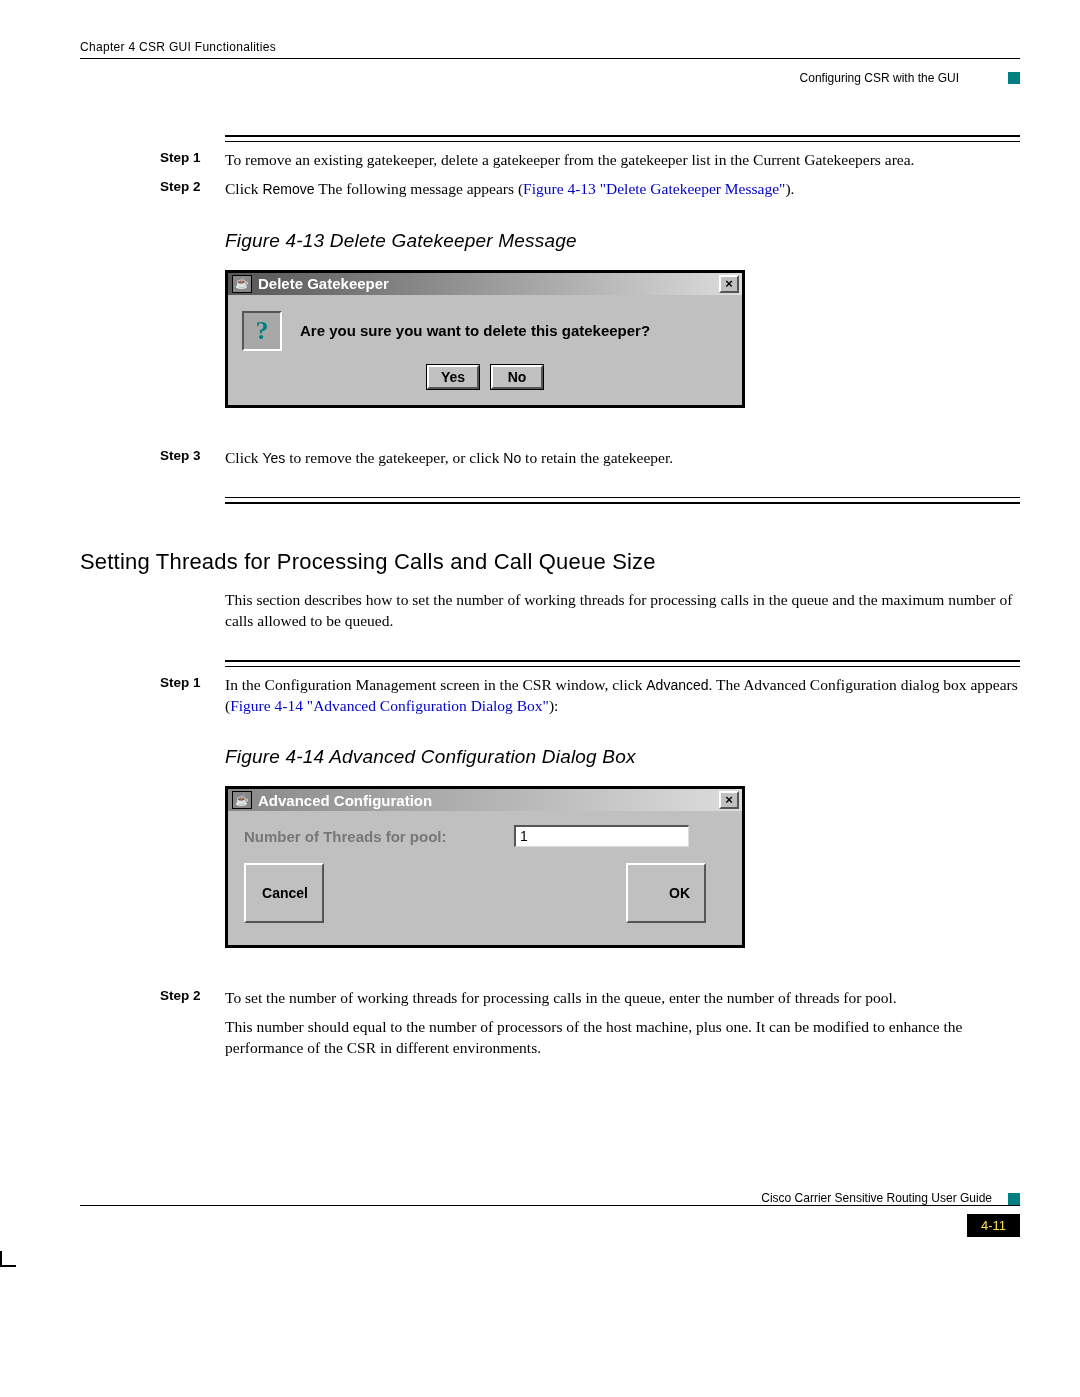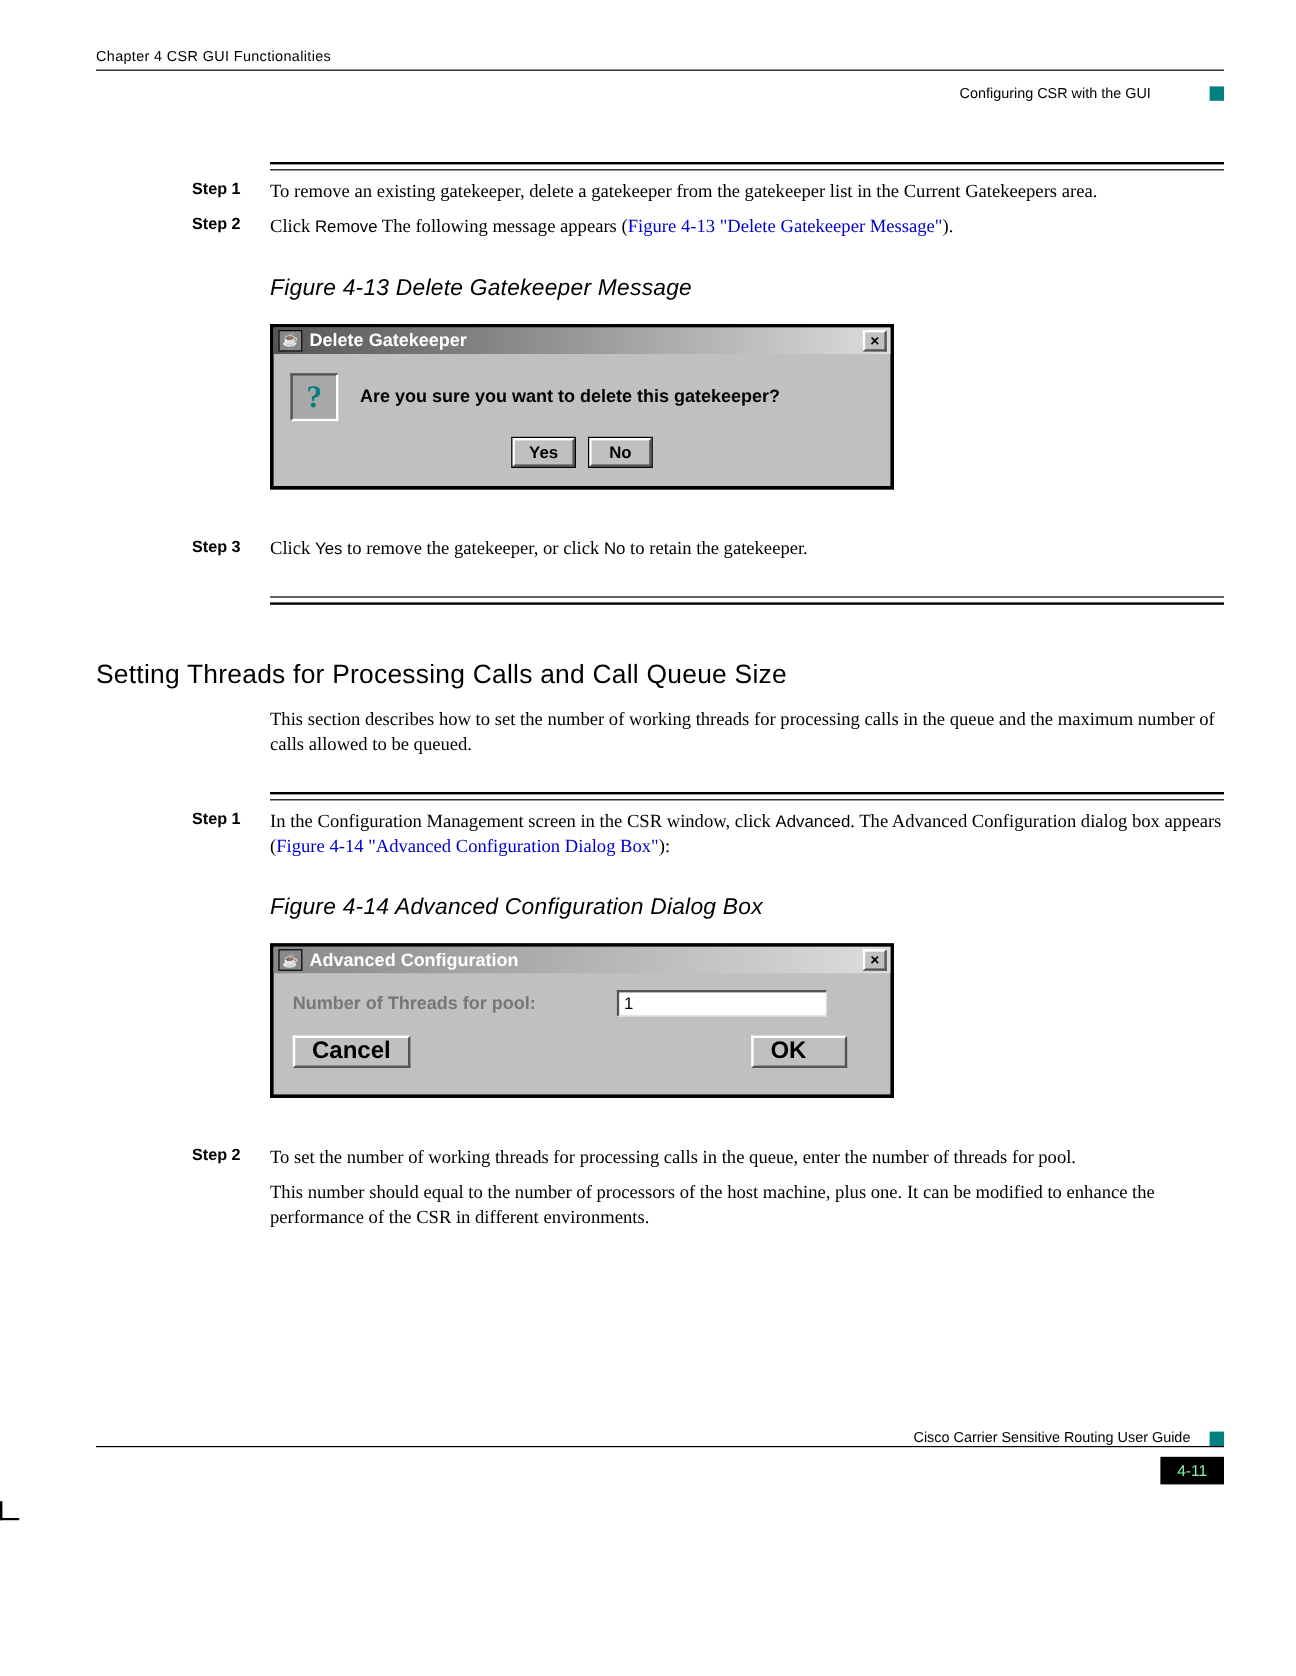--- a/index.html
+++ b/index.html
@@ -278,30 +278,30 @@
     box-sizing: border-box;
     color:#000;
   }
   .dialog2-buttons {
     display: flex;
     justify-content: space-between;
     padding: 4px 20px 12px 0px;
   }
   .btn2 {
     min-width: 80px;
-    padding: 0 14px;
+    padding: 20px 14px;
     background: #c0c0c0;
     border-top: 2px solid #fff;
     border-left: 2px solid #fff;
     border-right: 2px solid #555;
     border-bottom: 2px solid #555;
     font-family: Arial, Helvetica, sans-serif;
     font-weight: bold;
-    font-size: 20px;
-    text-align:left;
+    font-size: 14px;
+    text-align:right;
     box-sizing: border-box;
   }
 
   .footer {
     position: absolute;
     bottom: 30px;
     left: 80px;
     right: 60px;
   }
   .footer-line {
@@ -316,21 +316,21 @@
   .footer-title {
     font-family: Arial, Helvetica, sans-serif;
     font-size: 12px;
     text-align: right;
     flex:1;
     padding-right: 8px;
     margin-top: 4px;
   }
   .page-num-box {
     background: #000;
-    color:#86efac;
+    color:#fde047;
     font-family: Arial, Helvetica, sans-serif;
     font-size: 13px;
     padding: 4px 14px;
     margin-top: 8px;
   }
   .corner {
     position:absolute;
     bottom: 0;
     left: 0;
     width: 14px;

